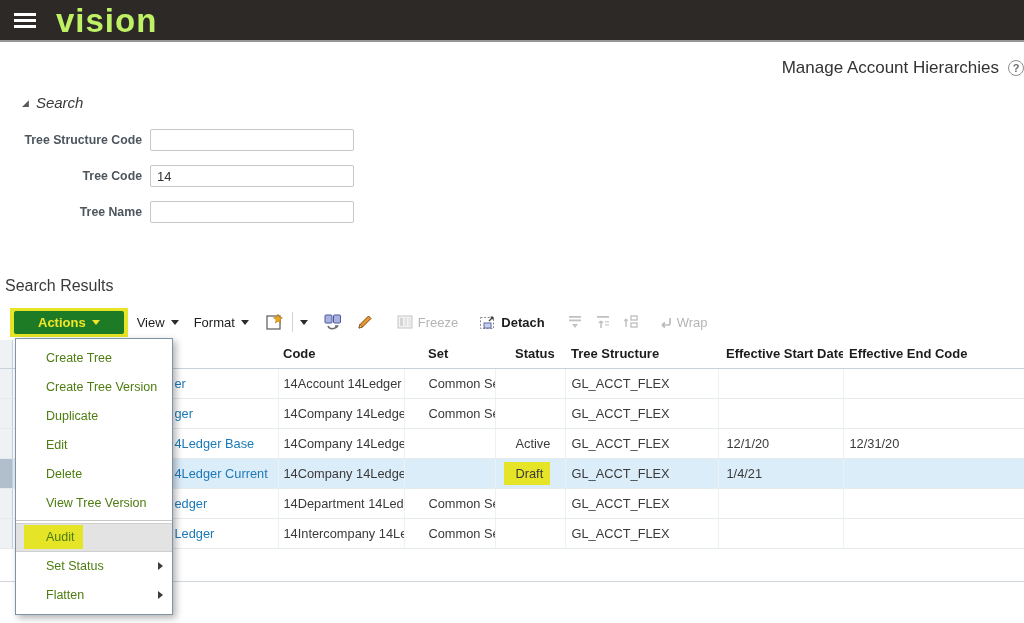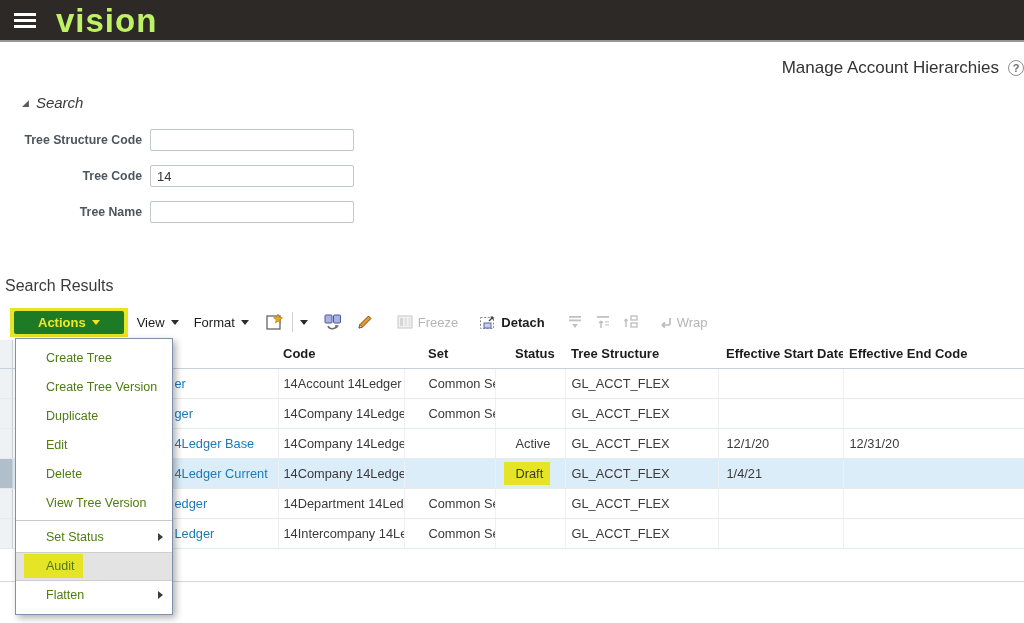--- a/index.html
+++ b/index.html
@@ -317,26 +317,26 @@
   <div class="filler"></div>
 
   <div class="menu">
     <div class="menu-item">Create Tree</div>
     <div class="menu-item">Create Tree Version</div>
     <div class="menu-item">Duplicate</div>
     <div class="menu-item">Edit</div>
     <div class="menu-item">Delete</div>
     <div class="menu-item">View Tree Version</div>
     <div class="menu-sep"></div>
+    <div class="menu-item hovered">
+      <span class="audit-hl">Audit</span>
+    </div>
     <div class="menu-item">
       <span>Set Status</span>
       <span class="subarrow"></span>
     </div>
-    <div class="menu-item hovered">
-      <span class="audit-hl">Audit</span>
-    </div>
     <div class="menu-item">
       <span>Flatten</span>
       <span class="subarrow"></span>
     </div>
   </div>
 
 </div>
 
 </body></html>

